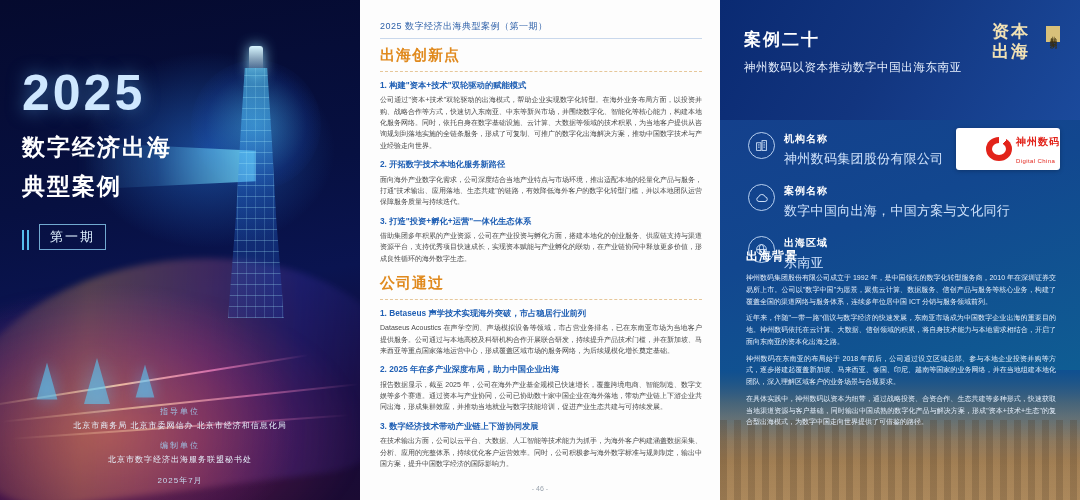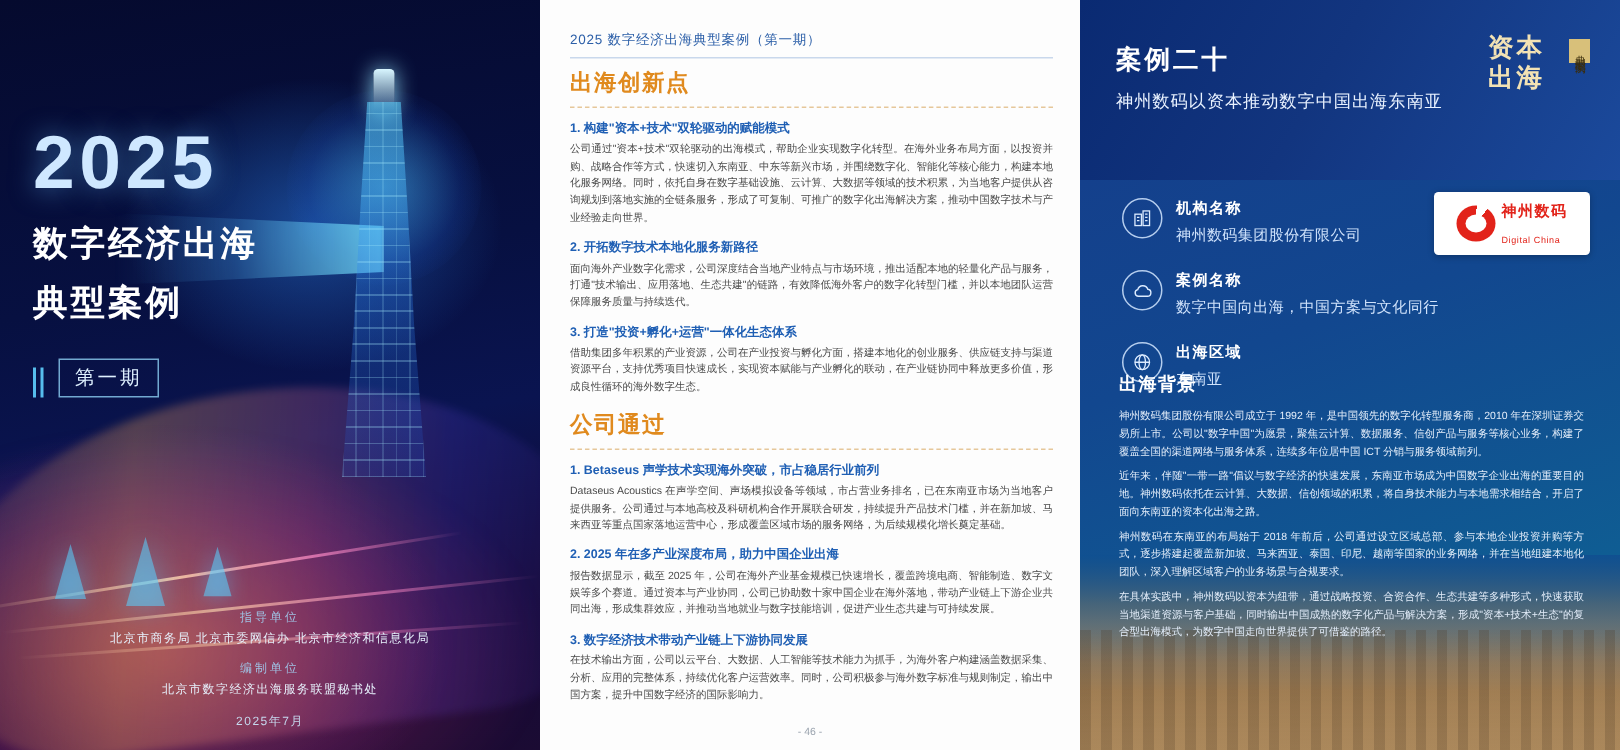--- a/index.html
+++ b/index.html
@@ -123,21 +123,21 @@
     border-right: 13px solid transparent;
     border-bottom: 46px solid rgba(90,210,255,0.55);
     filter: drop-shadow(0 0 10px rgba(80,190,255,0.8));
   }
   .sail.s1 { left: 34px; transform: scale(0.8); }
   .sail.s2 { left: 84px; }
   .sail.s3 { left: 132px; transform: scale(0.72); }
 
   .cover-title-wrap {
     position: absolute;
-    left: 22px; top: 83px;
+    left: 22px; top: 68px;
     z-index: 4;
   }
   .cover-year {
     font-size: 50px;
     font-weight: bold;
     color: #cfe8ff;
     letter-spacing: 3px;
     line-height: 1;
     text-shadow: 0 0 18px rgba(100,190,255,0.55);
   }
@@ -339,21 +339,21 @@
   }
   .logo-box {
     position: absolute;
     right: 20px; top: 128px;
     width: 104px; height: 42px;
     background: #ffffff;
     border-radius: 3px;
     z-index: 4;
     display: flex;
     align-items: center;
-    justify-content: center;
+    justify-content: flex-end;
     gap: 4px;
     box-shadow: 0 1px 4px rgba(0,0,0,0.25);
   }
   .logo-swoosh {
     width: 26px; height: 24px;
     border-radius: 50%;
     background: conic-gradient(from 200deg, #e2231a 0 45%, #ffffff 45% 55%, #e2231a 55% 100%);
     position: relative;
   }
   .logo-swoosh::after {
@@ -390,21 +390,21 @@
   }
   .meta-icon svg { display: block; }
   .meta-label {
     color: #ffffff;
     font-size: 10px;
     font-weight: bold;
     letter-spacing: 1px;
   }
   .meta-value {
     color: #cfe2fb;
-    font-size: 10px;
+    font-size: 13px;
     margin-top: 4px;
     letter-spacing: 0.3px;
   }
   .bg-head {
     position: absolute;
     left: 26px; top: 248px;
     color: #ffffff;
     font-size: 12px;
     font-weight: bold;
     letter-spacing: 1px;

